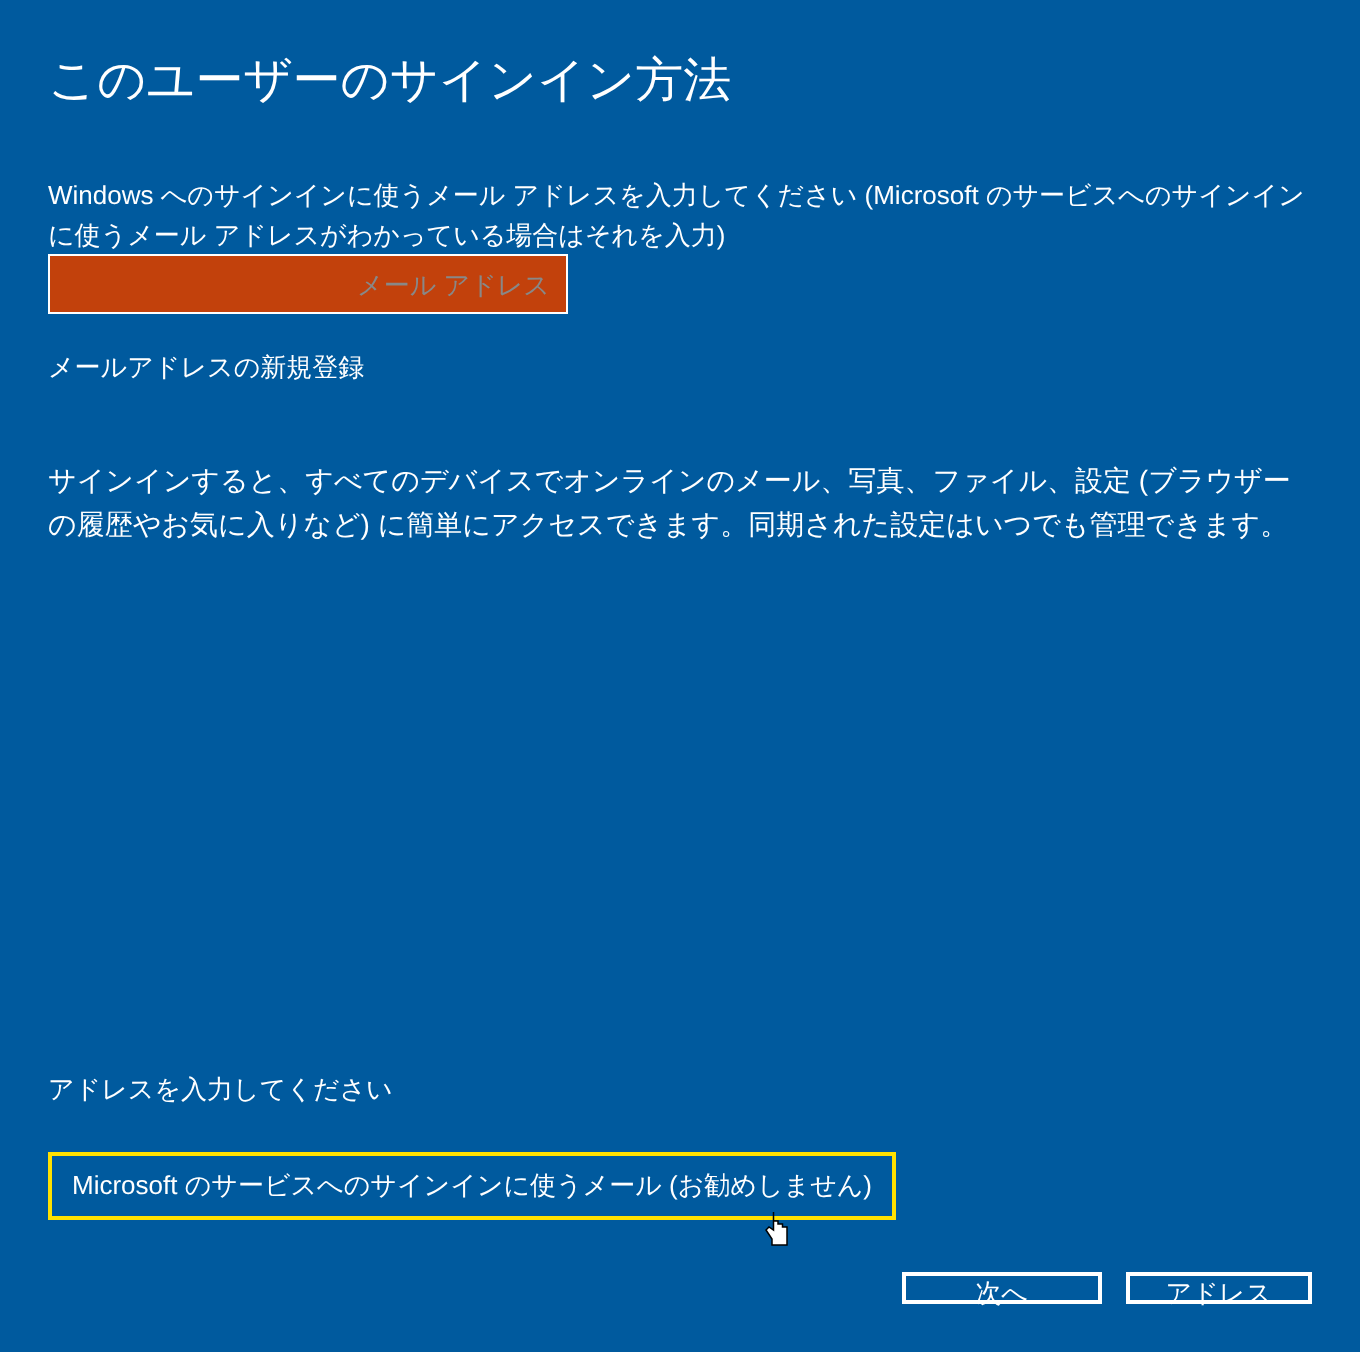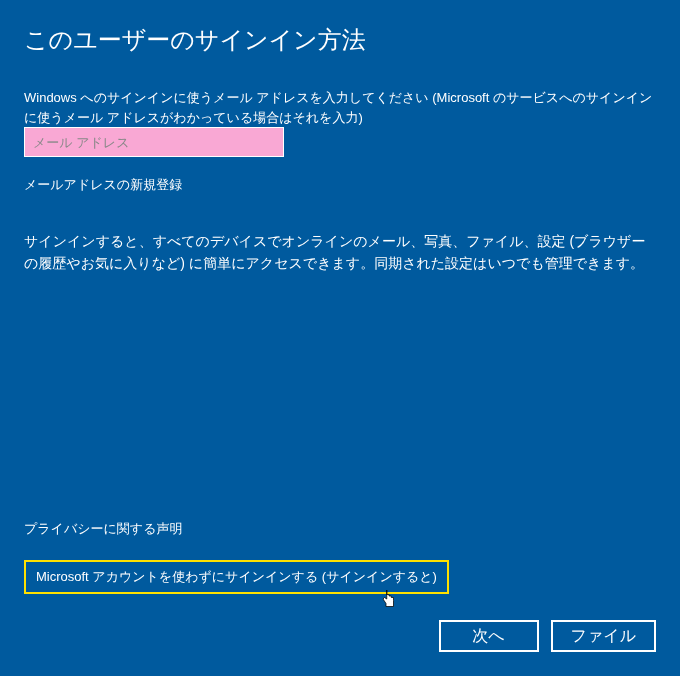--- a/index.html
+++ b/index.html
@@ -27,24 +27,25 @@
       font-size: 13px;
       line-height: 1.5;
       color: #ffffff;
     }
     .email-input {
       width: 260px;
       height: 30px;
       padding: 4px 8px;
       font-size: 13px;
       border: 1px solid #ffffff;
-      background: #f9a8d4;
+      background: #c2410c;
       color: #000000;
       margin-bottom: 18px;
       display: block;
+      text-align: right;
     }
     .email-input::placeholder {
       color: #888888;
     }
     .link-register {
       font-size: 13px;
       color: #ffffff;
       margin-bottom: 36px;
       display: inline-block;
       cursor: pointer;
@@ -78,25 +79,25 @@
       margin-bottom: 26px;
       position: relative;
     }
     .button-row {
       display: flex;
       justify-content: flex-end;
       gap: 12px;
     }
     .btn {
       min-width: 100px;
-      height: 32px;
+      height: 16px;
       border: 2px solid #ffffff;
       background: transparent;
       color: #ffffff;
-      font-size: 16px;
+      font-size: 13px;
       cursor: pointer;
       font-family: inherit;
       padding: 0 18px;
     }
     .btn-cancel {
       min-width: 82px;
     }
     .cursor-icon {
       position: absolute;
       left: 354px;
@@ -115,29 +116,29 @@
 
 <p class="subtitle">Windows へのサインインに使うメール アドレスを入力してください (Microsoft のサービスへのサインインに使うメール アドレスがわかっている場合はそれを入力)</p>
 
 <input type="text" class="email-input" placeholder="メール アドレス" style="">
 
 <a class="link-register">メールアドレスの新規登録</a>
 
 <p class="description">サインインすると、すべてのデバイスでオンラインのメール、写真、ファイル、設定 (ブラウザーの履歴やお気に入りなど) に簡単にアクセスできます。同期された設定はいつでも管理できます。</p>
 
 <div class="bottom-section">
-  <a class="privacy-link">プライバシーに関する声明</a>
+  <a class="privacy-link">アドレスを入力してください</a>
   <br>
   <div class="no-account-box">
-    <span>Microsoft アカウントを使わずにサインインする (サインインすると)</span>
+    <span>Microsoft のサービスへのサインインに使うメール (お勧めしません)</span>
     <svg class="cursor-icon" viewBox="0 0 24 28">
       <path d="M9 2 L9 14 L6 12 L4 14 L8 20 L8 24 L18 24 L18 16 L18 12 L15 12 L15 10 L12 10 L12 8 L9 8 Z" fill="#ffffff" stroke="#000000" stroke-width="1"></path>
     </svg>
   </div>
 
   <div class="button-row">
     <button class="btn">次へ</button>
-    <button class="btn btn-cancel">ファイル</button>
+    <button class="btn btn-cancel">アドレス</button>
   </div>
 </div>
 
 
 
 
 </body></html>

